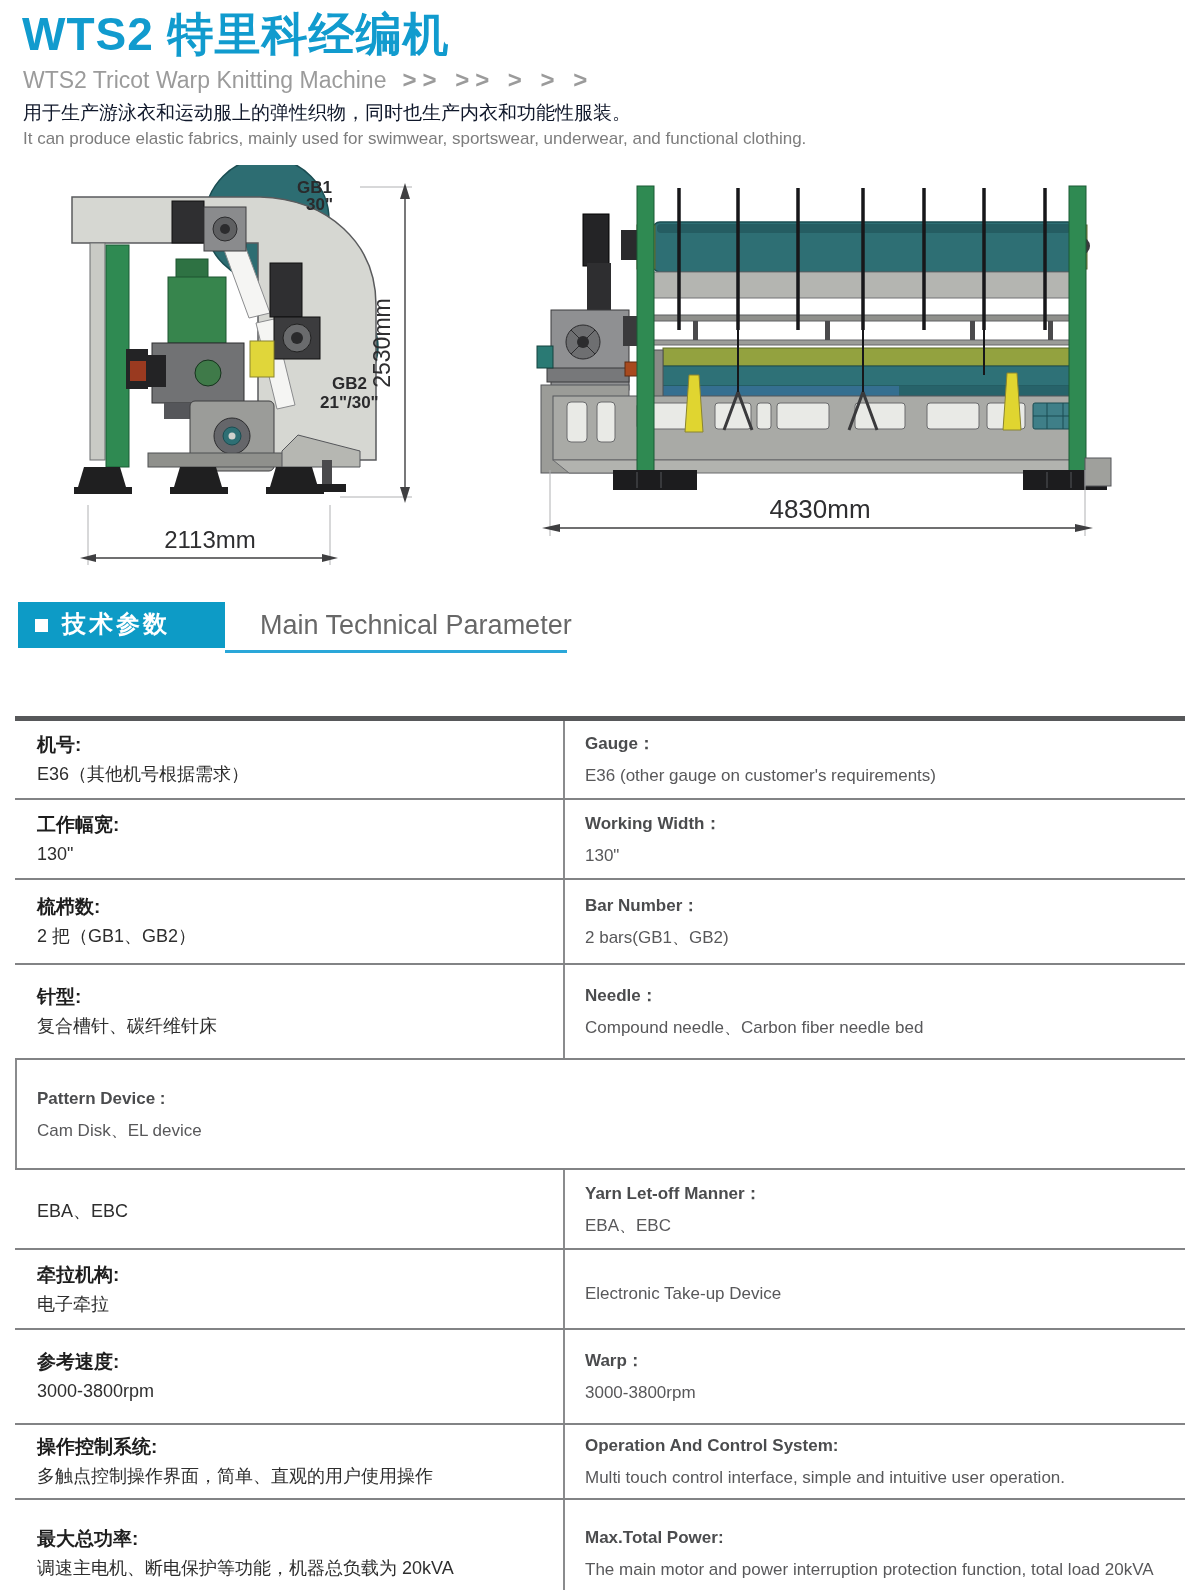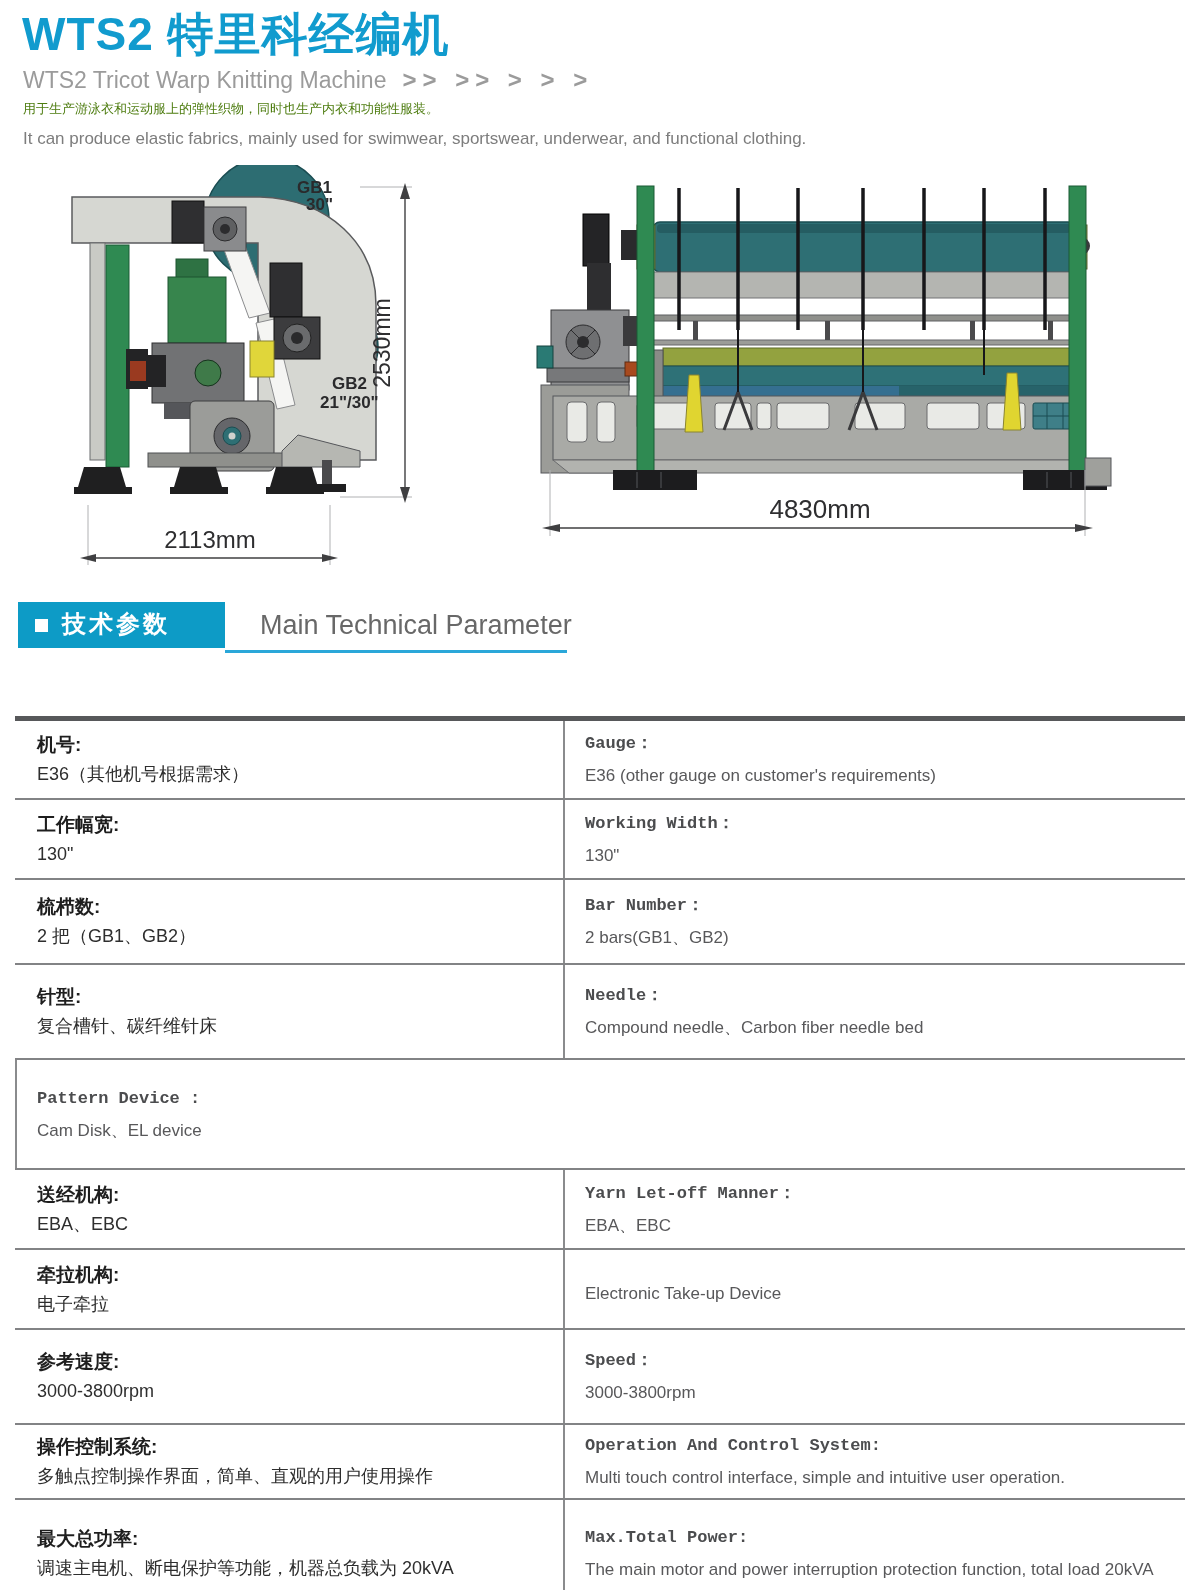--- a/index.html
+++ b/index.html
@@ -4,21 +4,21 @@
 <style>
   html,body { margin:0; padding:0; background:#ffffff; }
   body { font-family:"Liberation Sans","DejaVu Sans",sans-serif; }
   .page { position:relative; width:1200px; height:1590px; background:#fff; overflow:hidden;border-radius:18px; }
 
   
   .title { position:absolute; left:22px; top:4px; margin:0; font-size:46px; font-weight:bold;
            color:#119bce; letter-spacing:1px; white-space:nowrap; }
   .subtitle-row { position:absolute; left:23px; top:66px; font-size:23px; color:#9b9b9b; white-space:nowrap; }
   .chevrons { margin-left:16px; font-size:24px; letter-spacing:6px; color:#9b9b9b; font-weight:bold; }
-  .desc-zh { position:absolute; left:23px; top:100px; margin:0; font-size:13px; color:#4d7c0f; }
+  .desc-zh { position:absolute; left:23px; top:100px; margin:0; font-size:19px; color:#0f172a; }
   .desc-en { position:absolute; left:23px; top:129px; margin:0; font-size:17px; color:#7d7d7d; }
 
   
   .side-view { position:absolute; left:60px; top:165px; }
   .front-view { position:absolute; left:525px; top:170px; }
   svg text { font-family:"Liberation Sans","DejaVu Sans",sans-serif; }
 
   
   .section-badge { position:absolute; left:18px; top:602px; width:207px; height:46px;
                    background:#0d9bc6; display:flex; align-items:center; }
@@ -35,21 +35,21 @@
   .row:nth-child(1){min-height:77px}  .row:nth-child(2){min-height:78px}
   .row:nth-child(3){min-height:83px}  .row:nth-child(4){min-height:93px}
   .row:nth-child(5){min-height:108px} .row:nth-child(6){min-height:78px}
   .row:nth-child(7){min-height:78px}  .row:nth-child(8){min-height:93px}
   .row:nth-child(9){min-height:73px}  .row:nth-child(10){min-height:106px}
   .cell { display:flex; flex-direction:column; justify-content:center; box-sizing:border-box; }
   .cell.zh { width:548px; padding:8px 14px 8px 22px; }
   .cell.en { flex:1; border-left:2px solid #8a8b8d; padding:8px 10px 8px 20px; }
   .zh-label { font-size:19px; font-weight:bold; color:#1e1e1e; line-height:26px; }
   .zh-value { font-size:18px; color:#2e2e2e; line-height:25px; margin-top:4px; }
-  .en-label { font-size:17px; font-weight:bold; color:#4b4c4e; line-height:24px;font-family:Liberation Mono, monospace; }
+  .en-label { font-size:17px; font-weight:bold; color:#4b4c4e; line-height:24px; }
   .en-value { font-size:17px; color:#58585a; line-height:23px; margin-top:8px; }
 </style>
 </head>
 <body>
 
 <div class="page">
 
   <h1 class="title">WTS2 特里科经编机</h1>
   <div class="subtitle-row">
     <span>WTS2 Tricot Warp Knitting Machine</span><span class="chevrons">&gt;&gt; &gt;&gt; &gt; &gt; &gt;</span>
@@ -286,21 +286,20 @@
       </div>
     </div>
     <div class="row">
       <div class="cell en">
         <div class="en-label">Pattern Device :</div>
         <div class="en-value">Cam Disk、EL device</div>
       </div>
     </div>
     <div class="row">
       <div class="cell zh">
-        <div class="zh-label">送经机构:</div>
         <div class="zh-value">EBA、EBC</div>
       </div>
       <div class="cell en">
         <div class="en-label">Yarn Let-off Manner：</div>
         <div class="en-value">EBA、EBC</div>
       </div>
     </div>
     <div class="row">
       <div class="cell zh">
         <div class="zh-label">牵拉机构:</div>
@@ -309,21 +308,21 @@
       <div class="cell en">
         <div class="en-value">Electronic Take-up Device</div>
       </div>
     </div>
     <div class="row">
       <div class="cell zh">
         <div class="zh-label">参考速度:</div>
         <div class="zh-value">3000-3800rpm</div>
       </div>
       <div class="cell en">
-        <div class="en-label">Speed：</div>
+        <div class="en-label">Warp：</div>
         <div class="en-value">3000-3800rpm</div>
       </div>
     </div>
     <div class="row">
       <div class="cell zh">
         <div class="zh-label">操作控制系统:</div>
         <div class="zh-value">多触点控制操作界面，简单、直观的用户使用操作</div>
       </div>
       <div class="cell en">
         <div class="en-label">Operation And Control System:</div>

